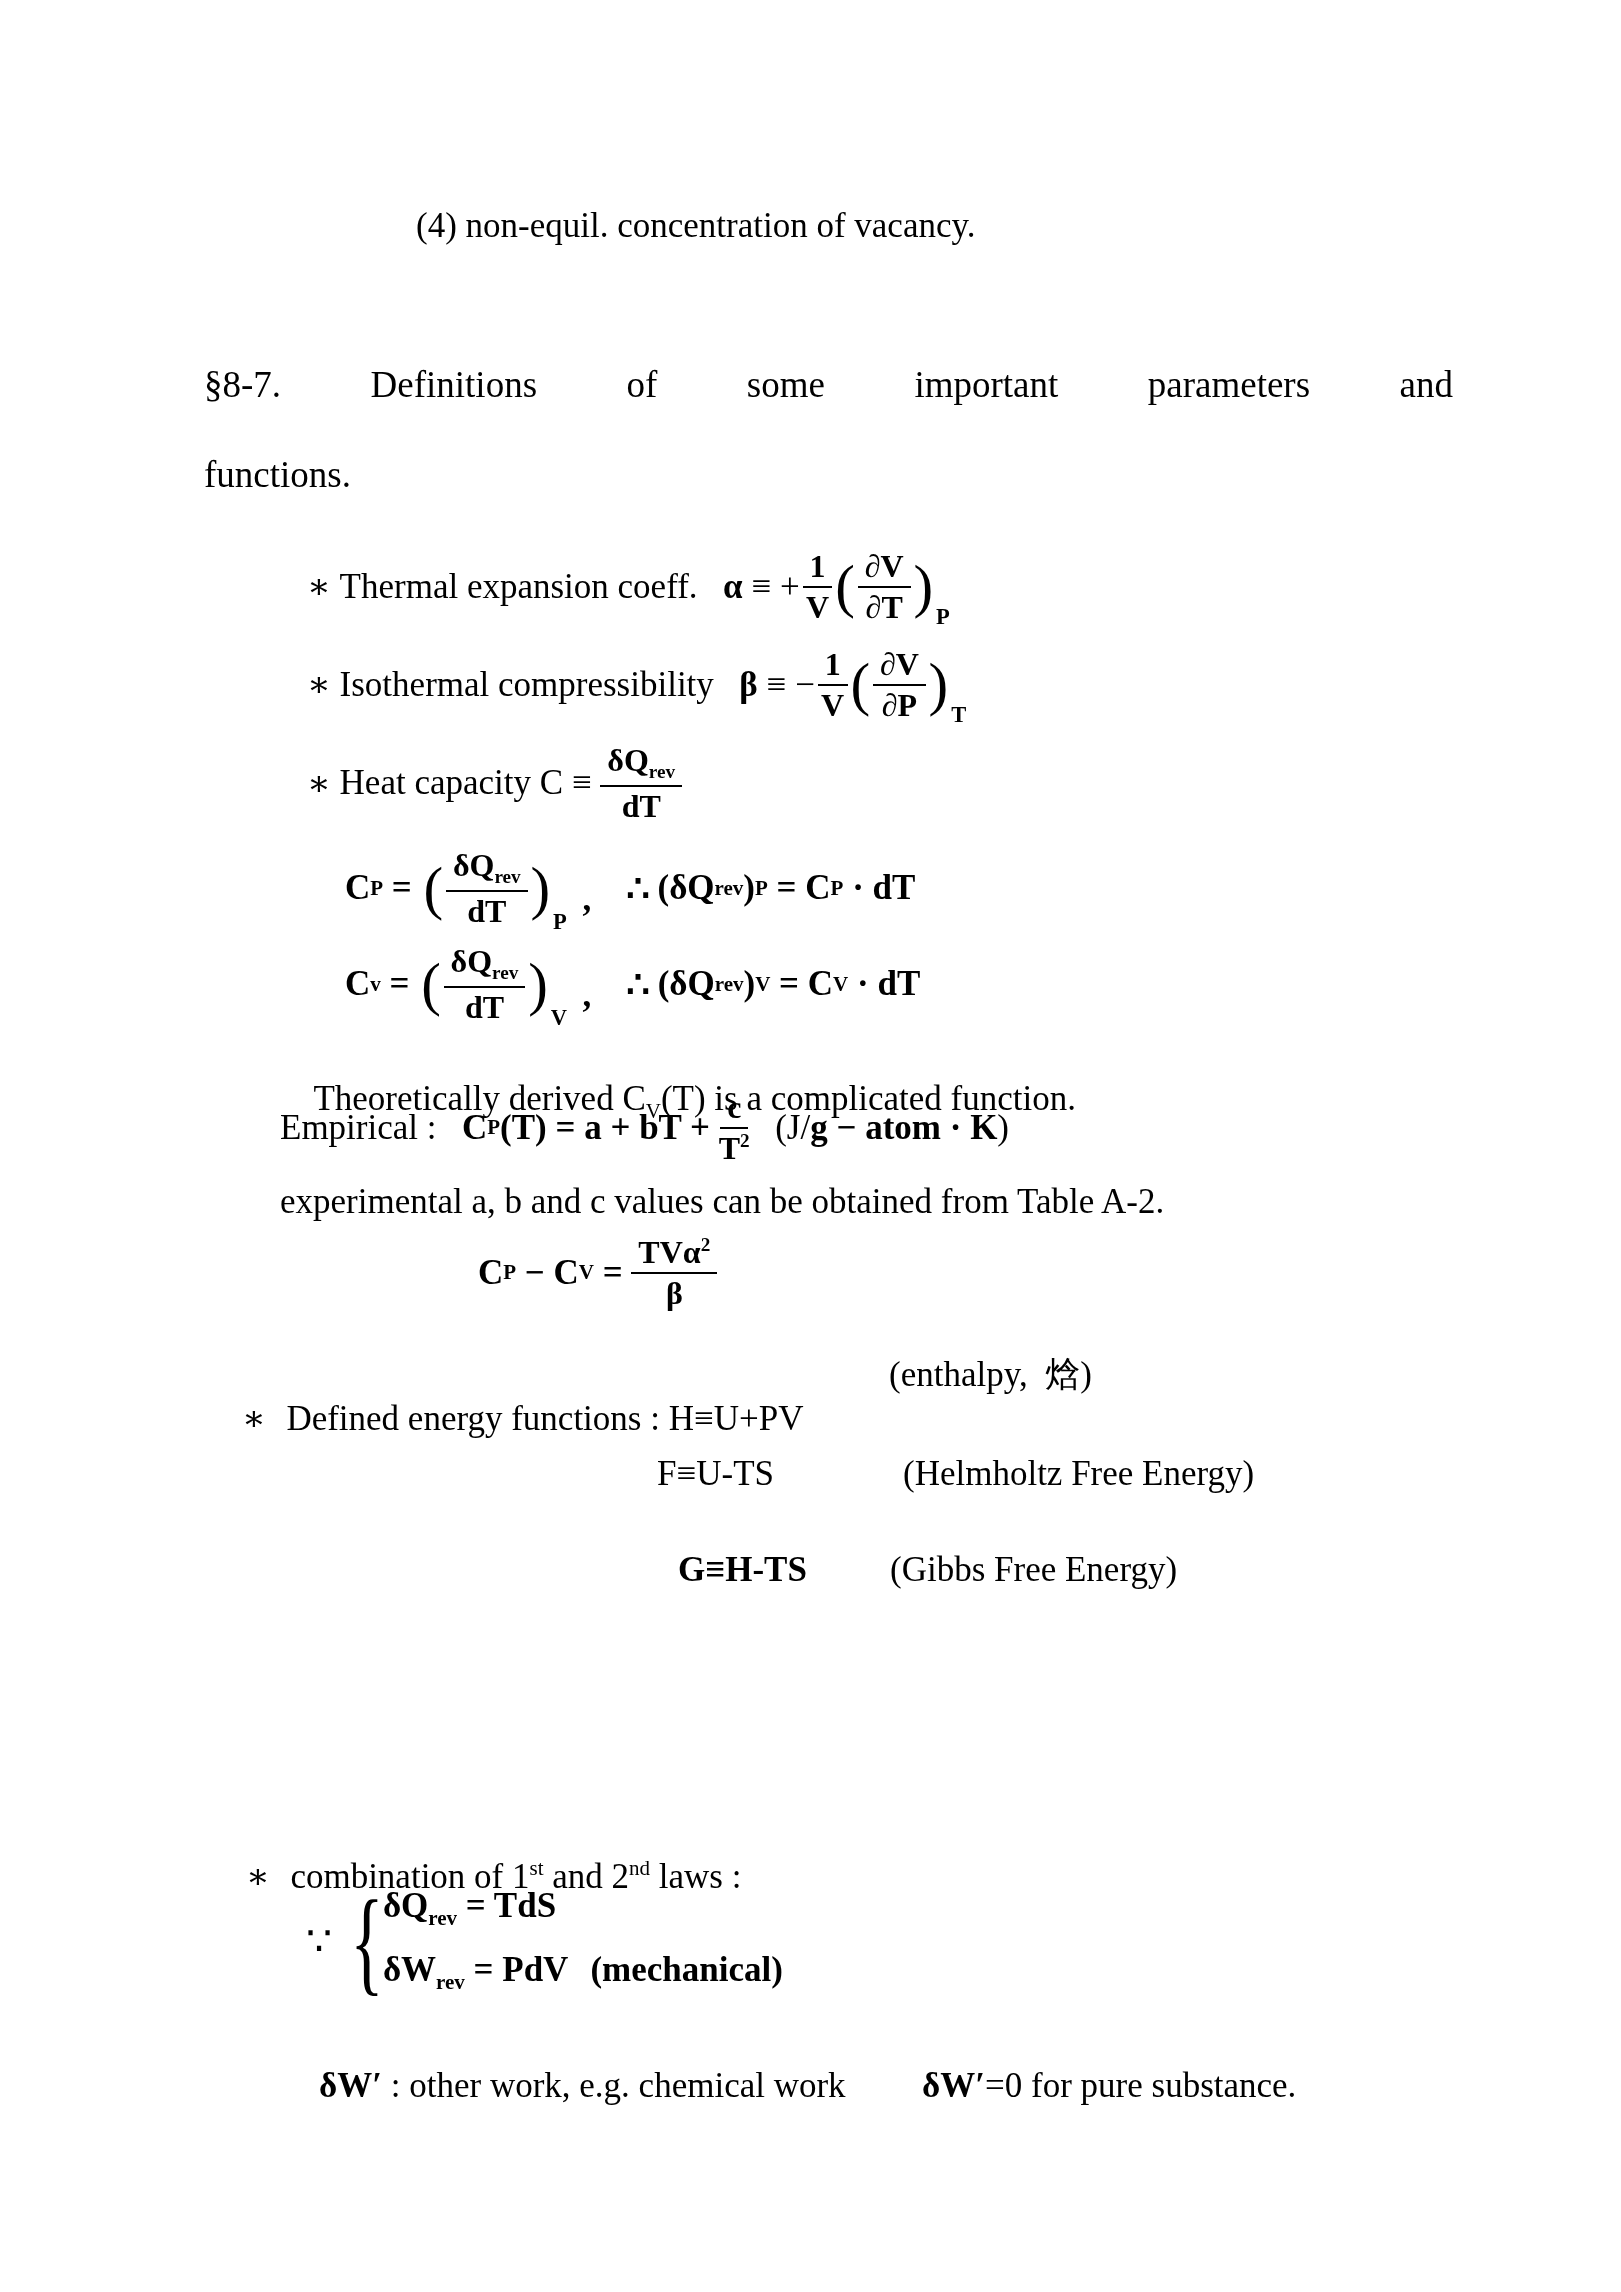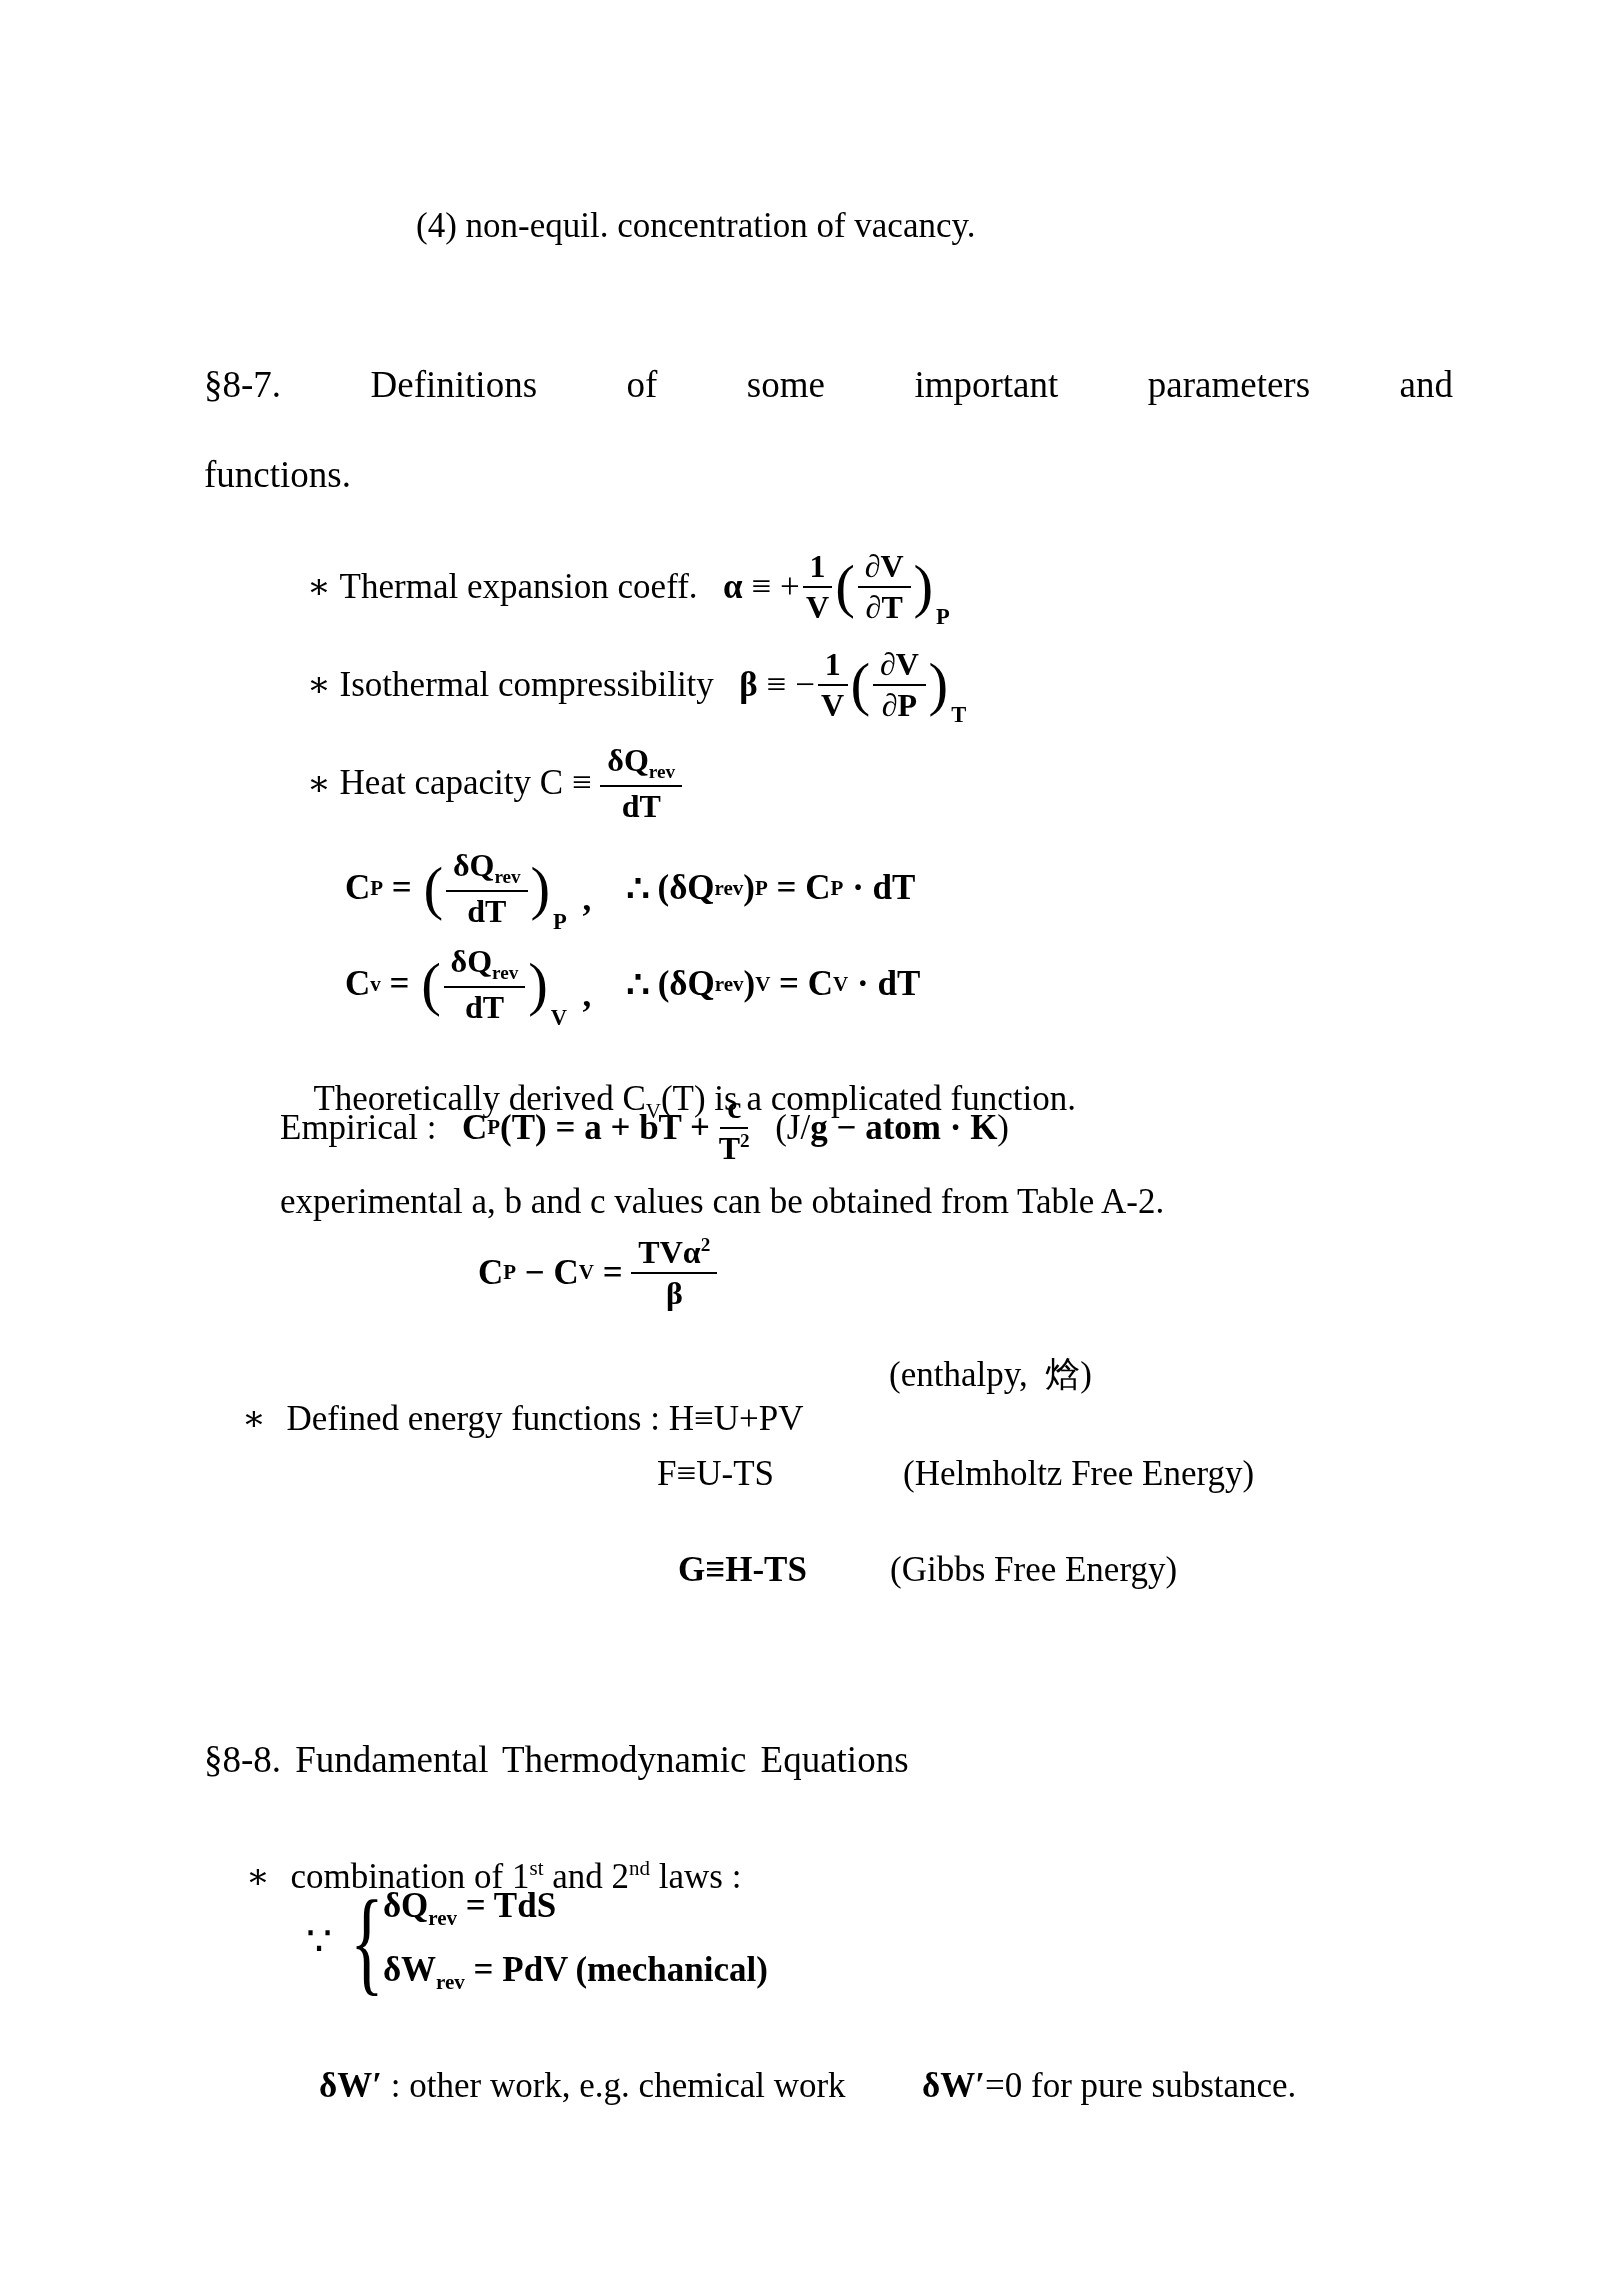--- a/index.html
+++ b/index.html
@@ -66,21 +66,21 @@
     display: inline-block;
     width: 41px;
     text-align: center;
     font-size: 116px;
     font-weight: 400;
     line-height: 1;
     transform: scaleX(0.6);
   }
   .eqcol { display: flex; flex-direction: column; gap: 19.6px; }
   .eqline { font-size: 35px; font-weight: bold; white-space: pre; }
-  .mech { margin-left: 7px; }
+  .mech { margin-left: 22px; }
   .sec88-h { word-spacing: 4.9px; }
 </style>
 </head>
 <body>
 
 <div class="page">
 
   <div class="line" style="left:416px; top:204px;">(4) non-equil. concentration of vacancy.</div>
 
   <div class="h1 just" style="left:204px; top:363px; width:1249px;">§8-7.  Definitions of some important parameters and</div>
@@ -192,21 +192,20 @@
     <span class="bullet-wide">∗</span><span>Defined energy functions : H≡U+PV</span>
   </div>
   <div class="line" style="left:889px; top:1353px;">(enthalpy,  焓)</div>
 
   <div class="line" style="left:657px; top:1452px;">F≡U-TS</div>
   <div class="line" style="left:903px; top:1452px;text-align:right;">(Helmholtz Free Energy)</div>
 
   <div class="line" style="left:678px; top:1548px;font-weight:bold;">G≡H-TS</div>
   <div class="line" style="left:890px; top:1548px;">(Gibbs Free Energy)</div>
 
-  <div class="h1 sec88-h" style="left:204px; top:1738px;">§8-8. Fundamental Thermodynamic Equations</div>
 
   <div class="line" style="left:211px; top:1811px;">
     <span class="bullet-wide">∗</span><span>combination of 1</span><sup>st</sup><span> and 2</span><sup>nd</sup><span> laws :</span>
   </div>
 
   <div class="row" style="left:306px; top:1874px; height:133px;">
     <span class="because">∵</span>
     <span class="brace">{</span>
     <span class="eqcol">
       <span class="eqline"><span>δQ</span><sub>rev</sub><span> = TdS</span></span>

